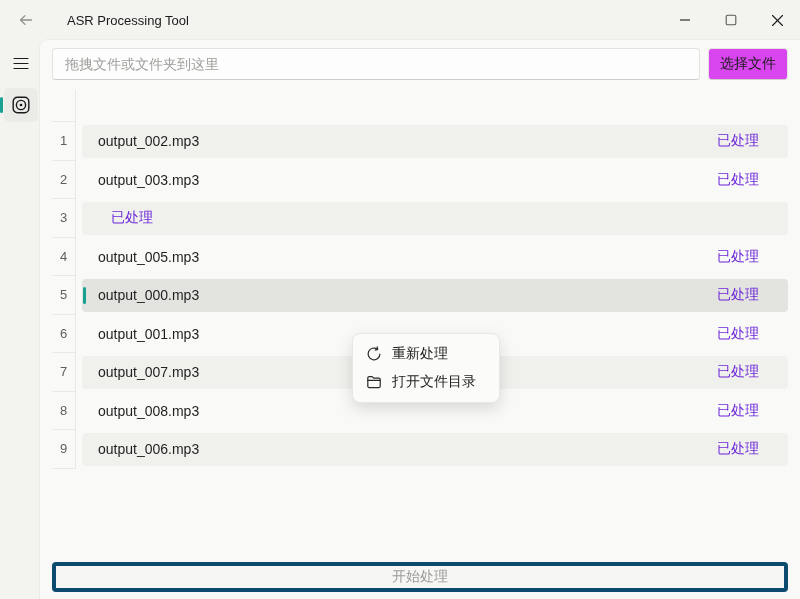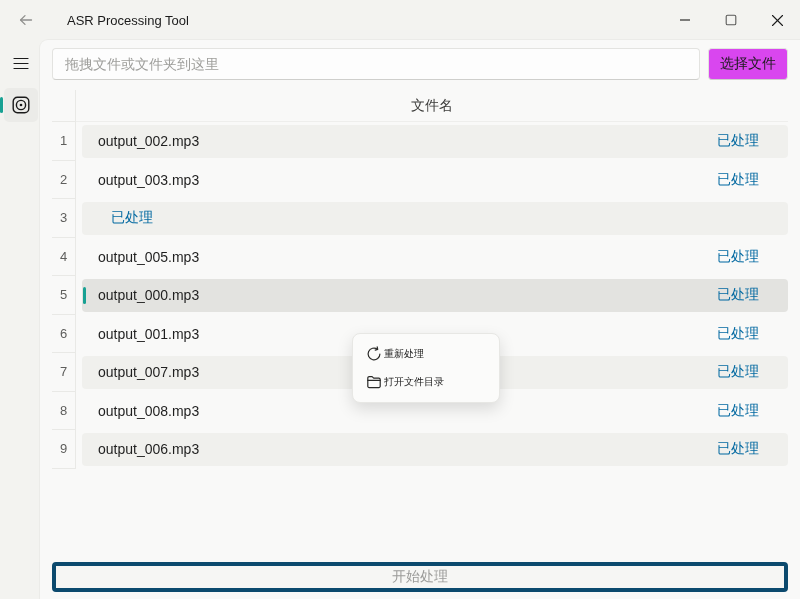--- a/index.html
+++ b/index.html
@@ -44,28 +44,28 @@
   .th-name { flex:1; display:flex; align-items:center; justify-content:center; border-bottom:1px solid #eeeeec; }
   .th-status { width:100px; display:flex; align-items:center; justify-content:center; border-left:1px solid #e7e7e4; border-bottom:1px solid #eeeeec; }
 
   .row { display:flex; align-items:center; height:38.5px; }
   .row-num { width:24px; align-self:stretch; display:flex; align-items:center; justify-content:center; font-size:13px; color:#5e5e5c; border-right:1px solid #e9e9e6; border-bottom:1px solid #e9e9e6; }
   .row-pill { flex:1; margin-left:6px; height:33px; border-radius:4px; display:flex; align-items:center; position:relative; }
   .row:nth-child(odd) .row-pill { background:#f0f0ed; }
   .row.selected .row-pill { background:#e3e3e0;justify-content:flex-end; }
   .row.selected .row-pill::before { content:""; position:absolute; left:1px; top:8px; width:3px; height:17px; border-radius:2px; background:#18a193; }
   .row-fname { flex:1; padding-left:16px; font-size:14px; color:#1f1f1f; }
-  .row-status { width:100px; text-align:center; font-size:14px; color:#0369a1; }
+  .row-status { width:100px; text-align:center; font-size:14px; color:#6d28d9; }
 
   
   .start-btn { position:absolute; left:12px; right:12px; bottom:7px; height:30px; background:#f6f6f4; border:4px solid #0c4a6e; border-radius:4px; font-size:14px; font-family:"Liberation Sans", sans-serif; color:#9b9b99; }
 
   
   .ctx-menu { position:absolute; left:352px; top:333px; width:148px; padding:6px 0; background:#fbfbfa; border:1px solid #e7e7e4; border-radius:8px; box-shadow:0 6px 16px rgba(0,0,0,0.13); }
-  .ctx-item { height:28px; display:flex; align-items:center; gap:2px; padding:0 13px; font-size:10px; color:#1b1b1b; }
+  .ctx-item { height:28px; display:flex; align-items:center; gap:10px; padding:0 13px; font-size:14px; color:#1b1b1b; }
   .ctx-item .ic { display:flex; color:#2a2a28; }
 
   svg { display:block; }
 </style>
 </head>
 <body>
 
 <div class="window">
 
   <div class="titlebar">
@@ -130,21 +130,20 @@
 
 
     <div class="file-row">
       <input class="drop-input" type="text" placeholder="拖拽文件或文件夹到这里" style="">
       <button class="pick-btn">选择文件</button>
     </div>
 
     <div class="tbl">
       <div class="thead">
         <div class="th-num"></div>
-        <div class="th-name">文件名</div>
       </div>
       <div class="tbody">
         <div class="row">
             <div class="row-num">1</div>
             <div class="row-pill">
               <div class="row-fname">output_002.mp3</div>
               <div class="row-status">已处理</div>
             </div>
           </div>
           <div class="row">

